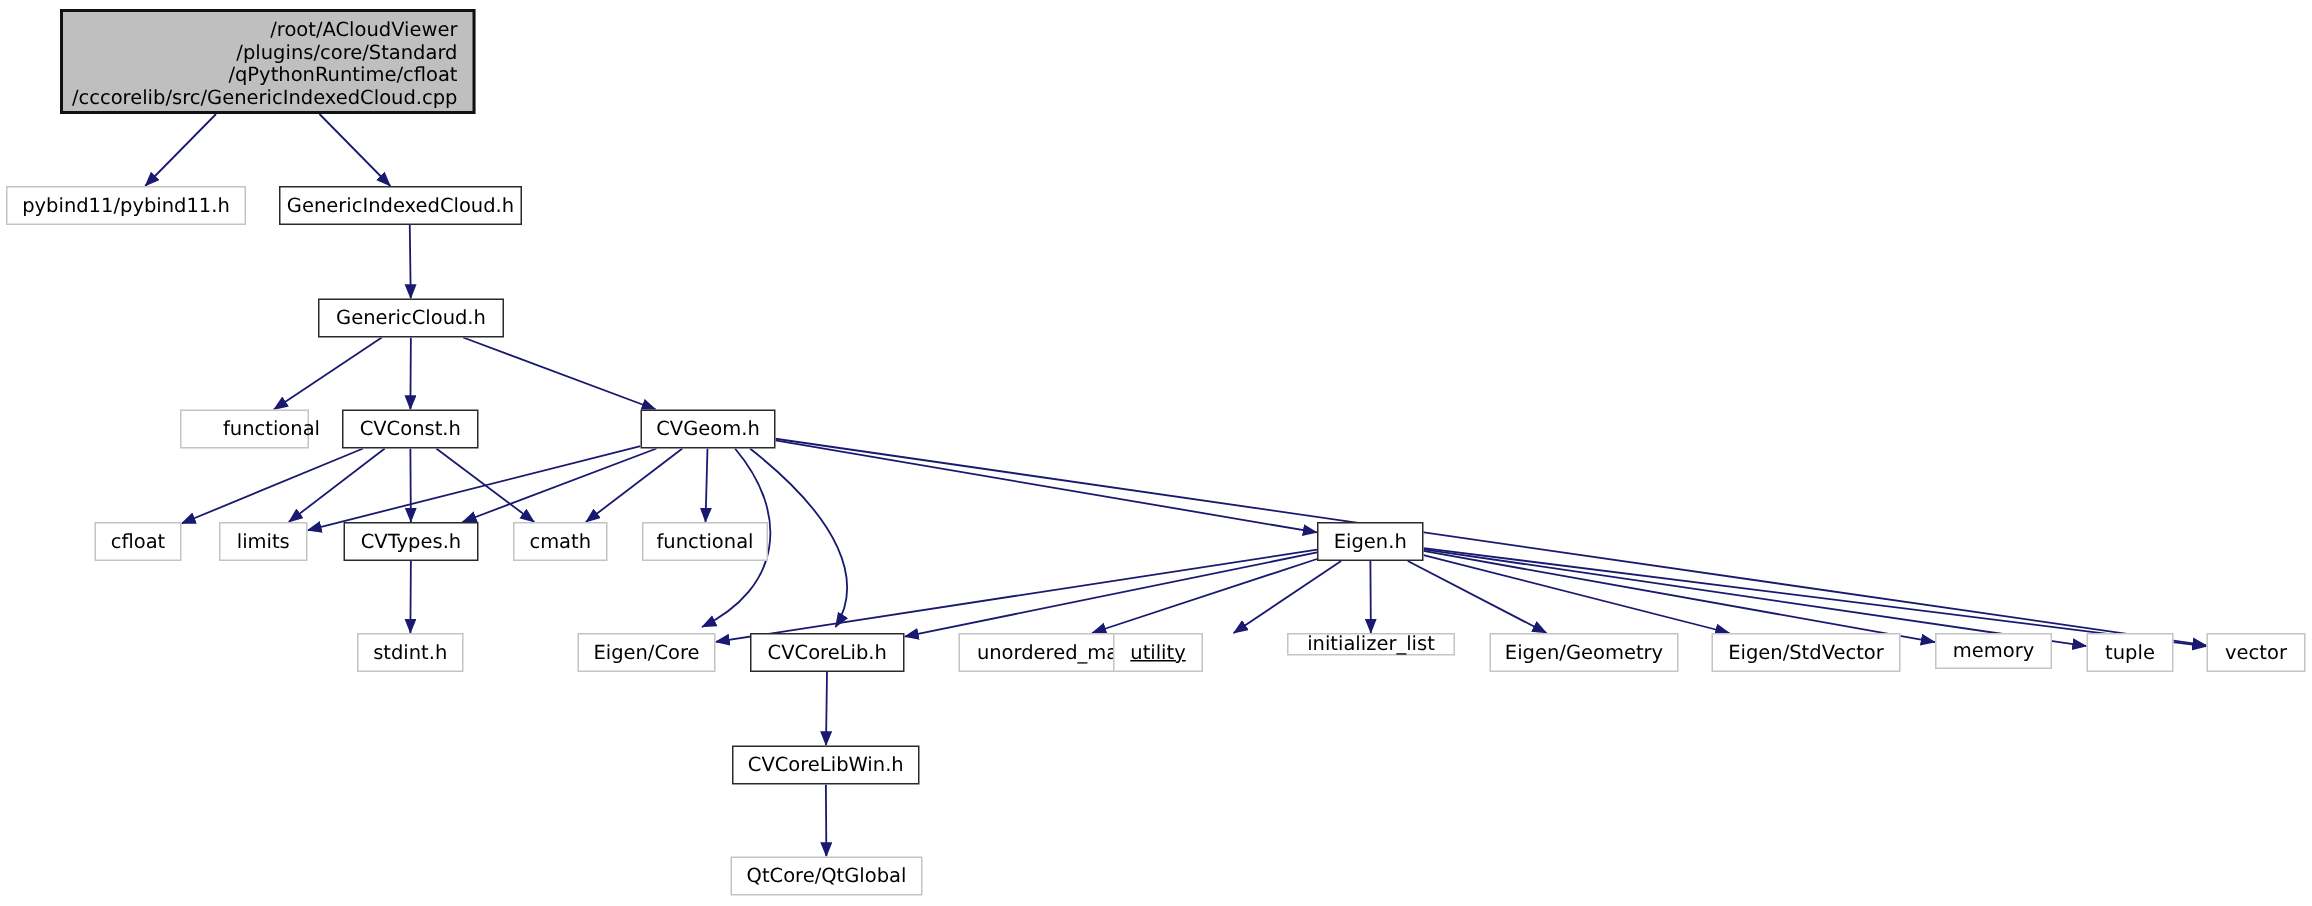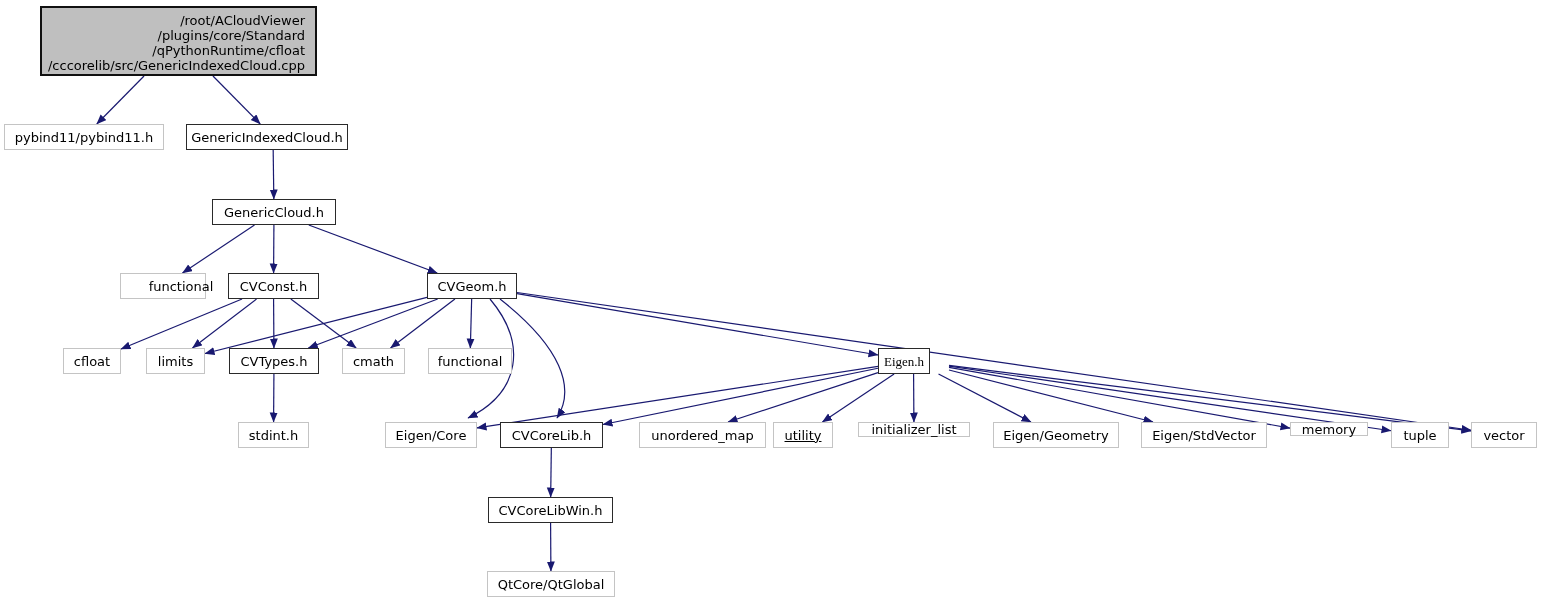--- a/index.html
+++ b/index.html
@@ -104,27 +104,27 @@
     <div class="node internal" style="left: 186px; top: 124px; width: 162px; height: 26px;">GenericIndexedCloud.h</div>
     <div class="node internal" style="left: 212px; top: 199px; width: 124px; height: 26px;">GenericCloud.h</div>
     <div class="node external" style="left: 120px; top: 273px; width: 86px; height: 26px; padding-left: 36px;">functional</div>
     <div class="node internal" style="left: 228px; top: 273px; width: 91px; height: 26px;">CVConst.h</div>
     <div class="node internal" style="left: 427px; top: 273px; width: 90px; height: 26px;">CVGeom.h</div>
     <div class="node external" style="left: 63px; top: 348px; width: 58px; height: 26px;">cfloat</div>
     <div class="node external" style="left: 146px; top: 348px; width: 59px; height: 26px;">limits</div>
     <div class="node internal" style="left: 229px; top: 348px; width: 90px; height: 26px;">CVTypes.h</div>
     <div class="node external" style="left: 342px; top: 348px; width: 63px; height: 26px; text-align: right;">cmath</div>
     <div class="node external" style="left: 428px; top: 348px; width: 84px; height: 26px;">functional</div>
-    <div class="node internal" style="left: 878px; top: 348px; width: 52px; height: 26px; font-family: Liberation Serif, serif;">Eigen.h</div>
+    <div class="node internal" style="left: 878px; top: 348px; width: 71px; height: 26px;">Eigen.h</div>
     <div class="node external" style="left: 238px; top: 422px; width: 71px; height: 26px;">stdint.h</div>
     <div class="node external" style="left: 385px; top: 422px; width: 92px; height: 26px;">Eigen/Core</div>
     <div class="node internal" style="left: 500px; top: 422px; width: 103px; height: 26px;">CVCoreLib.h</div>
     <div class="node external" style="left: 625px; top: 422px; width: 127px; height: 26px; margin-left: 14px;">unordered_map</div>
-    <div class="node external" style="left: 773px; top: 422px; width: 60px; height: 26px; text-decoration: underline;">utility</div>
+    <div class="node external" style="left: 742px; top: 422px; width: 60px; height: 26px; text-decoration: underline;">utility</div>
     <div class="node external" style="left: 858px; top: 422px; width: 112px; height: 15px;">initializer_list</div>
     <div class="node external" style="left: 993px; top: 422px; width: 126px; height: 26px;">Eigen/Geometry</div>
     <div class="node external" style="left: 1141px; top: 422px; width: 126px; height: 26px;">Eigen/StdVector</div>
-    <div class="node external" style="left: 1290px; top: 422px; width: 78px; height: 14px;">memory</div>
+    <div class="node external" style="left: 1290px; top: 422px; width: 78px; height: 24px;">memory</div>
     <div class="node external" style="left: 1391px; top: 422px; width: 58px; height: 26px;">tuple</div>
     <div class="node external" style="left: 1471px; top: 422px; width: 66px; height: 26px;">vector</div>
     <div class="node internal" style="left: 488px; top: 497px; width: 125px; height: 26px;">CVCoreLibWin.h</div>
     <div class="node external" style="left: 487px; top: 571px; width: 128px; height: 26px;">QtCore/QtGlobal</div>
   </div>
 
 </body></html>

